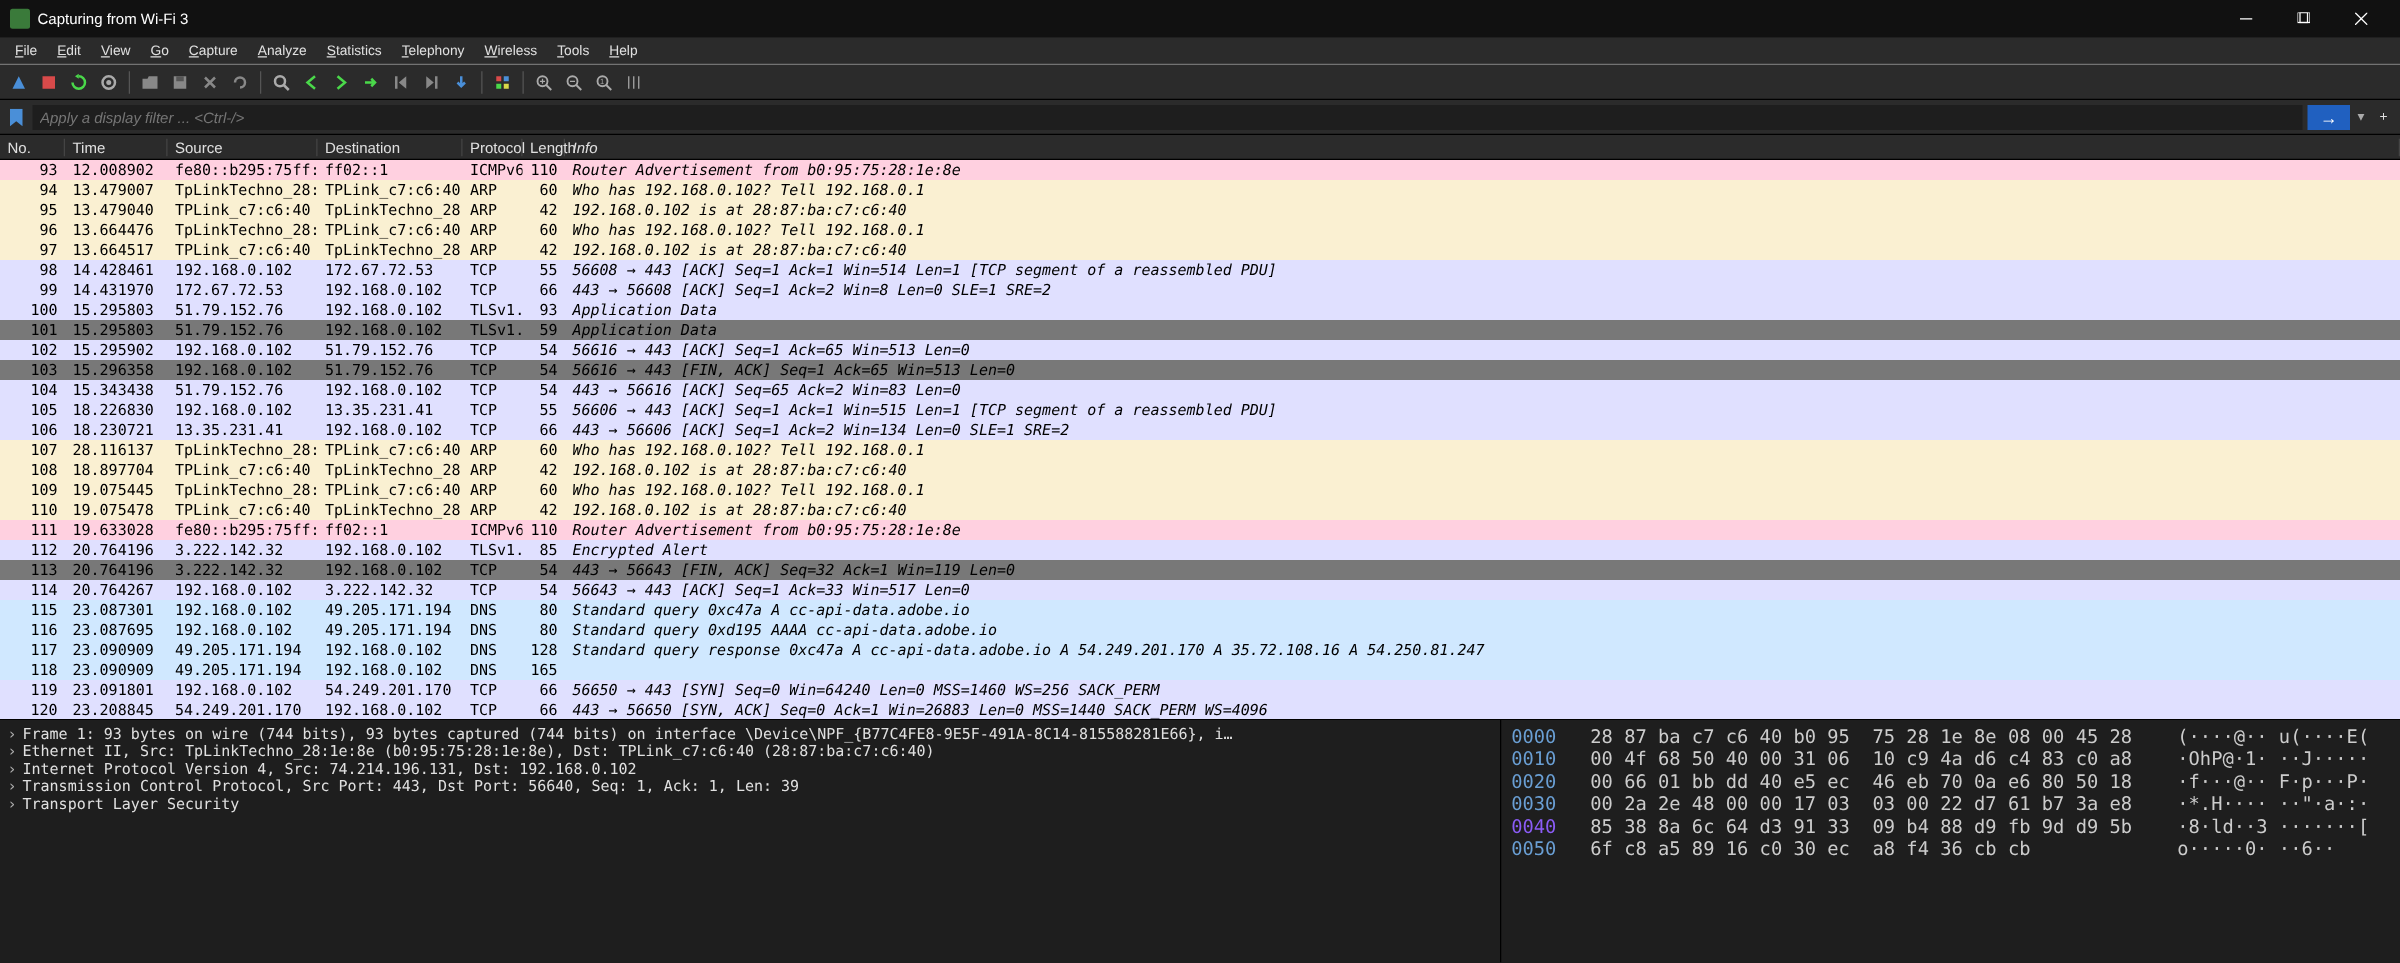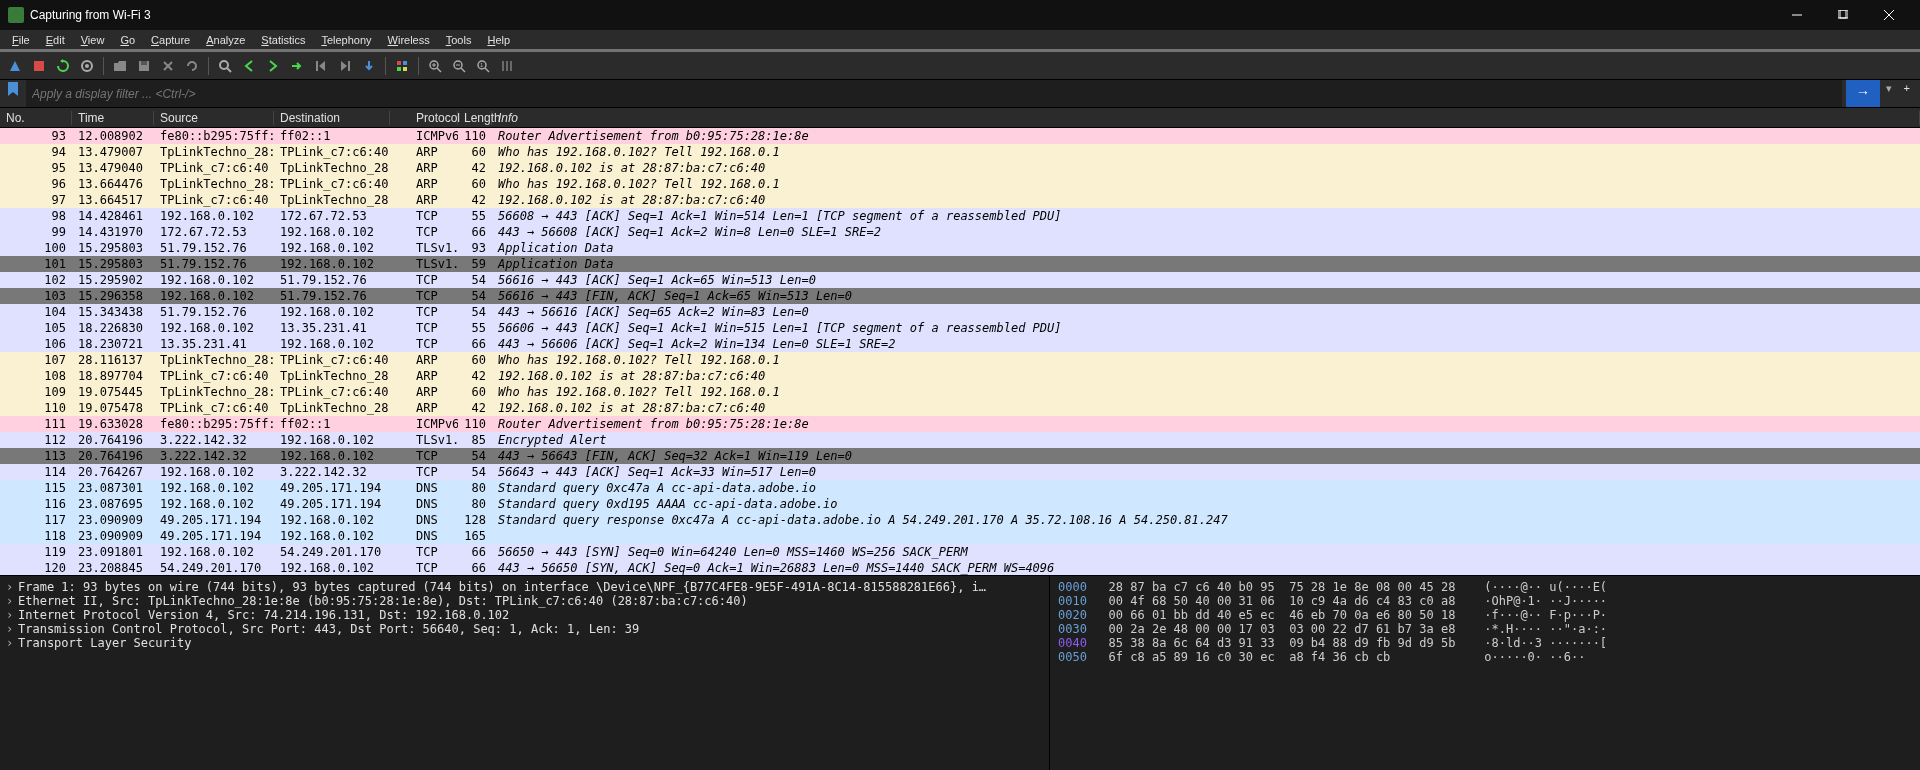--- a/index.html
+++ b/index.html
@@ -1,43 +1,43 @@
 <!DOCTYPE html>
 <html><head>
 <meta charset="utf-8">
 <style>
 * { margin:0; padding:0; box-sizing:border-box; }
 body { font-family:'Segoe UI',Tahoma,sans-serif; font-size:11px; background:#1e1e1e; color:#e0e0e0; width:1920px; height:770px; overflow:hidden; display:flex; flex-direction:column; }
 .titlebar { height:30px; background:#111; display:flex; align-items:center; padding:12px 8px; color:#fff;justify-content:center; }
 .titlebar .icon { width:16px; height:16px; background:#3a7a3a; border-radius:2px; margin-right:6px; display:inline-block; }
 .titlebar .title { flex:1; font-size:12px; }
 .titlebar .win-btn { width:46px; height:30px; display:flex; align-items:center; justify-content:center; cursor:pointer; }
-.menubar { height:22px; background:#2b2b2b; display:flex; align-items:center; padding:0 4px; border-bottom:3px solid #737373; }
+.menubar { height:22px; background:#2b2b2b; display:flex; align-items:center; padding:0 4px; border-bottom:1px solid #737373; }
 .menubar .menu { padding:2px 8px; cursor:pointer; }
 .menubar .menu u { text-decoration:underline; }
 .toolbar { height:28px; background:#2b2b2b; display:flex; align-items:center; padding:0 4px; gap:2px; border-bottom:1px solid #000; }
 .toolbar .btn { width:22px; height:22px; display:flex; align-items:center; justify-content:center; cursor:pointer; border-radius:2px; }
 .toolbar .sep { width:1px; height:18px; background:#555; margin:0 3px; }
-.filterbar { height:28px; background:#2b2b2b; display:flex; padding:0 4px; border-bottom:1px solid #000; }
+.filterbar { height:28px; background:#2b2b2b; display:flex; align-items:center; padding:0 4px; border-bottom:1px solid #000; }
 .filterbar .bm { width:18px; height:18px; margin-right:4px; cursor:pointer; display:flex; align-items:center; justify-content:center; }
 .filterbar input { flex:1; background:#1e1e1e; border:none; color:#aaa; padding:3px 6px; font-size:12px; font-style:italic; outline:none; }
 .filterbar .go { background:#2060c0; color:#fff; padding:2px 10px; margin-left:4px; cursor:pointer; font-size:14px; }
 .filterbar .add { padding:2px 6px; cursor:pointer; }
 .pkt-header { height:20px; background:#2b2b2b; display:flex; align-items:center; border-bottom:1px solid #000; font-size:12px; }
 .pkt-header .col { padding:0 6px; border-right:1px solid #444; }
 .pkt-list { flex:1; overflow-y:auto; background:#1e1e1e; font-family:Consolas,monospace; font-size:12px; }
 .pkt-row { display:flex; height:16px; line-height:16px; white-space:nowrap; }
 .pkt-row .col { padding:0 6px; overflow:hidden; }
-.c-no{width:72px;text-align:right;} .c-time{width:82px;} .c-src{width:120px;} .c-dst{width:116px;} .c-proto{width:48px;margin-left:20px;} .c-len{width:34px;text-align:right;} .c-info{flex:1;padding-left:6px;font-style:italic;}
+.c-no{width:52px;text-align:right;} .c-time{width:82px;} .c-src{width:120px;} .c-dst{width:116px;} .c-proto{width:48px;} .c-len{width:34px;text-align:right;} .c-info{flex:1;padding-left:6px;font-style:italic;}
 .bg-pink{background:#ffd0e0;color:#000;} .bg-cream{background:#faf0d2;color:#000;} .bg-lav{background:#e0e0ff;color:#000;} .bg-gray{background:#787878;color:#000;} .bg-lblue{background:#d0e8ff;color:#000;}
 .bottom { height:195px; display:flex; border-top:1px solid #000; }
 .details { flex:1; background:#1e1e1e; padding:4px 6px; font-family:Consolas,monospace; font-size:12px; overflow:auto; }
 .details .line { display:flex; align-items:center; }
 .details .caret { width:12px; color:#aaa; cursor:pointer; }
-.hex { width:871px; background:#1e1e1e; padding:4px 8px; font-family:Consolas,monospace; font-size:12px; border-left:1px solid #000; white-space:pre; color:#ccc; }
+.hex { width:720px; background:#1e1e1e; padding:4px 8px; font-family:Consolas,monospace; font-size:15px; border-left:1px solid #000; white-space:pre; color:#ccc; }
 svg { display:block; }
 ::-webkit-scrollbar{width:14px;height:14px;} ::-webkit-scrollbar-track{background:#2b2b2b;} ::-webkit-scrollbar-thumb{background:#555;}
 </style>
 </head>
 <body>
 
 <div class="titlebar">
   <span class="icon"></span>
   <span class="title">Capturing from Wi-Fi 3</span>
   <div class="win-btn">

